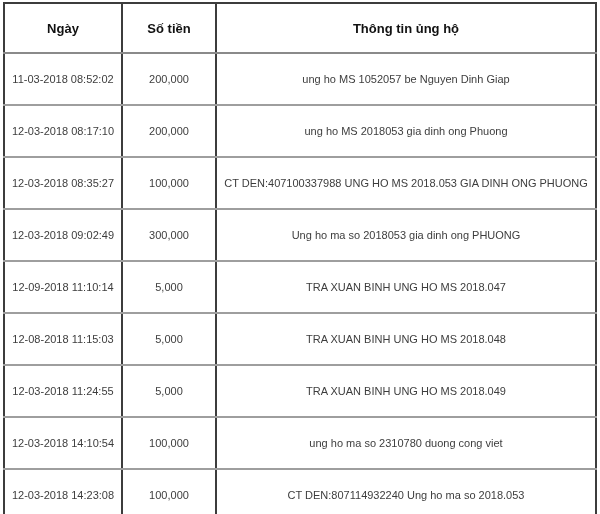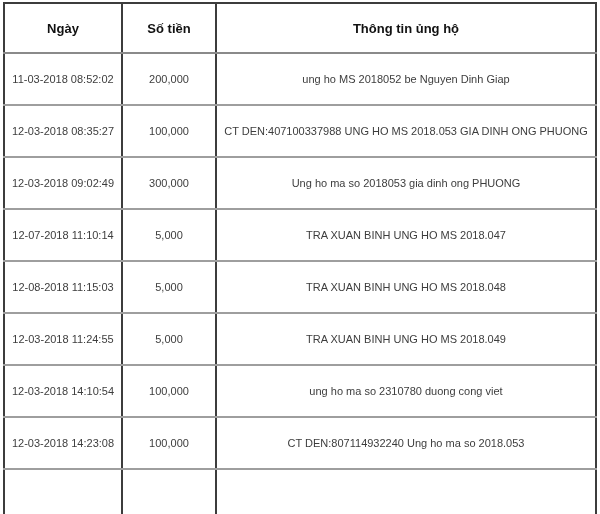--- a/index.html
+++ b/index.html
@@ -70,40 +70,45 @@
       <tr>
         <th>Ngày</th>
         <th>Số tiền</th>
         <th>Thông tin ủng hộ</th>
       </tr>
     </thead>
     <tbody id="table-body">
   <tr>
     <td>11-03-2018 08:52:02</td>
     <td>200,000</td>
-    <td>ung ho MS 2018052 be Nguyen Dinh Giap</td>
+    <td>ung ho MS 1052057 be Nguyen Dinh Giap</td>
   </tr>
 
 
+  <tr>
+    <td>12-03-2018 08:17:10</td>
+    <td>200,000</td>
+    <td>ung ho MS 2018053 gia dinh ong Phuong</td>
+  </tr>
 
 
   <tr>
     <td>12-03-2018 08:35:27</td>
     <td>100,000</td>
     <td>CT DEN:407100337988 UNG HO MS 2018.053 GIA DINH ONG PHUONG</td>
   </tr>
 
   <tr>
     <td>12-03-2018 09:02:49</td>
     <td>300,000</td>
     <td>Ung ho ma so 2018053 gia dinh ong PHUONG</td>
   </tr>
 
   <tr>
-    <td>12-07-2018 11:10:14</td>
+    <td>12-09-2018 11:10:14</td>
     <td>5,000</td>
     <td>TRA XUAN BINH UNG HO MS 2018.047</td>
   </tr>
 
   <tr>
     <td>12-08-2018 11:15:03</td>
     <td>5,000</td>
     <td>TRA XUAN BINH UNG HO MS 2018.048</td>
   </tr>
 

